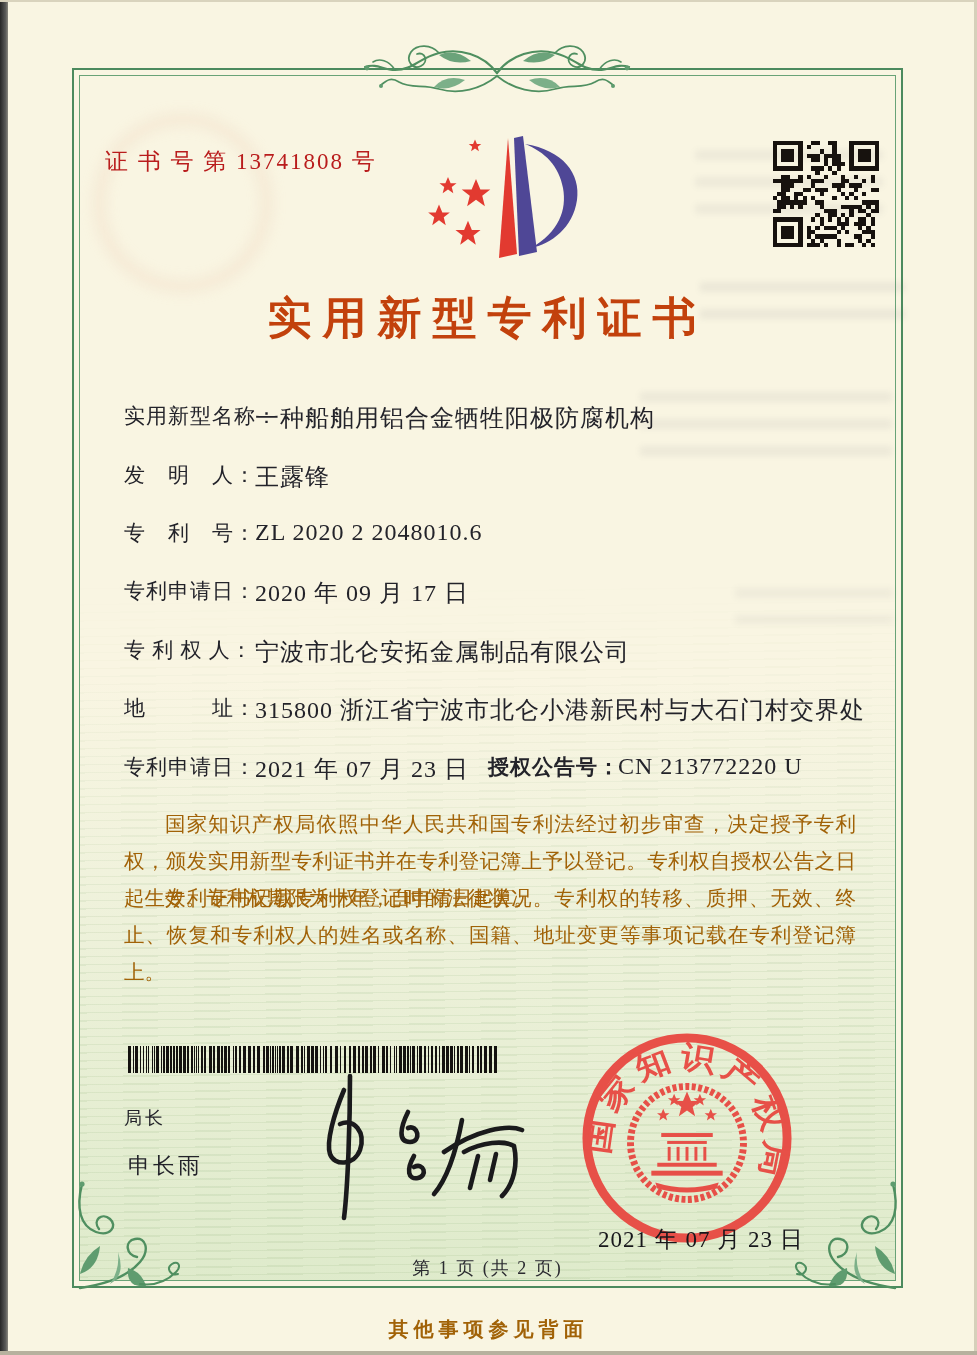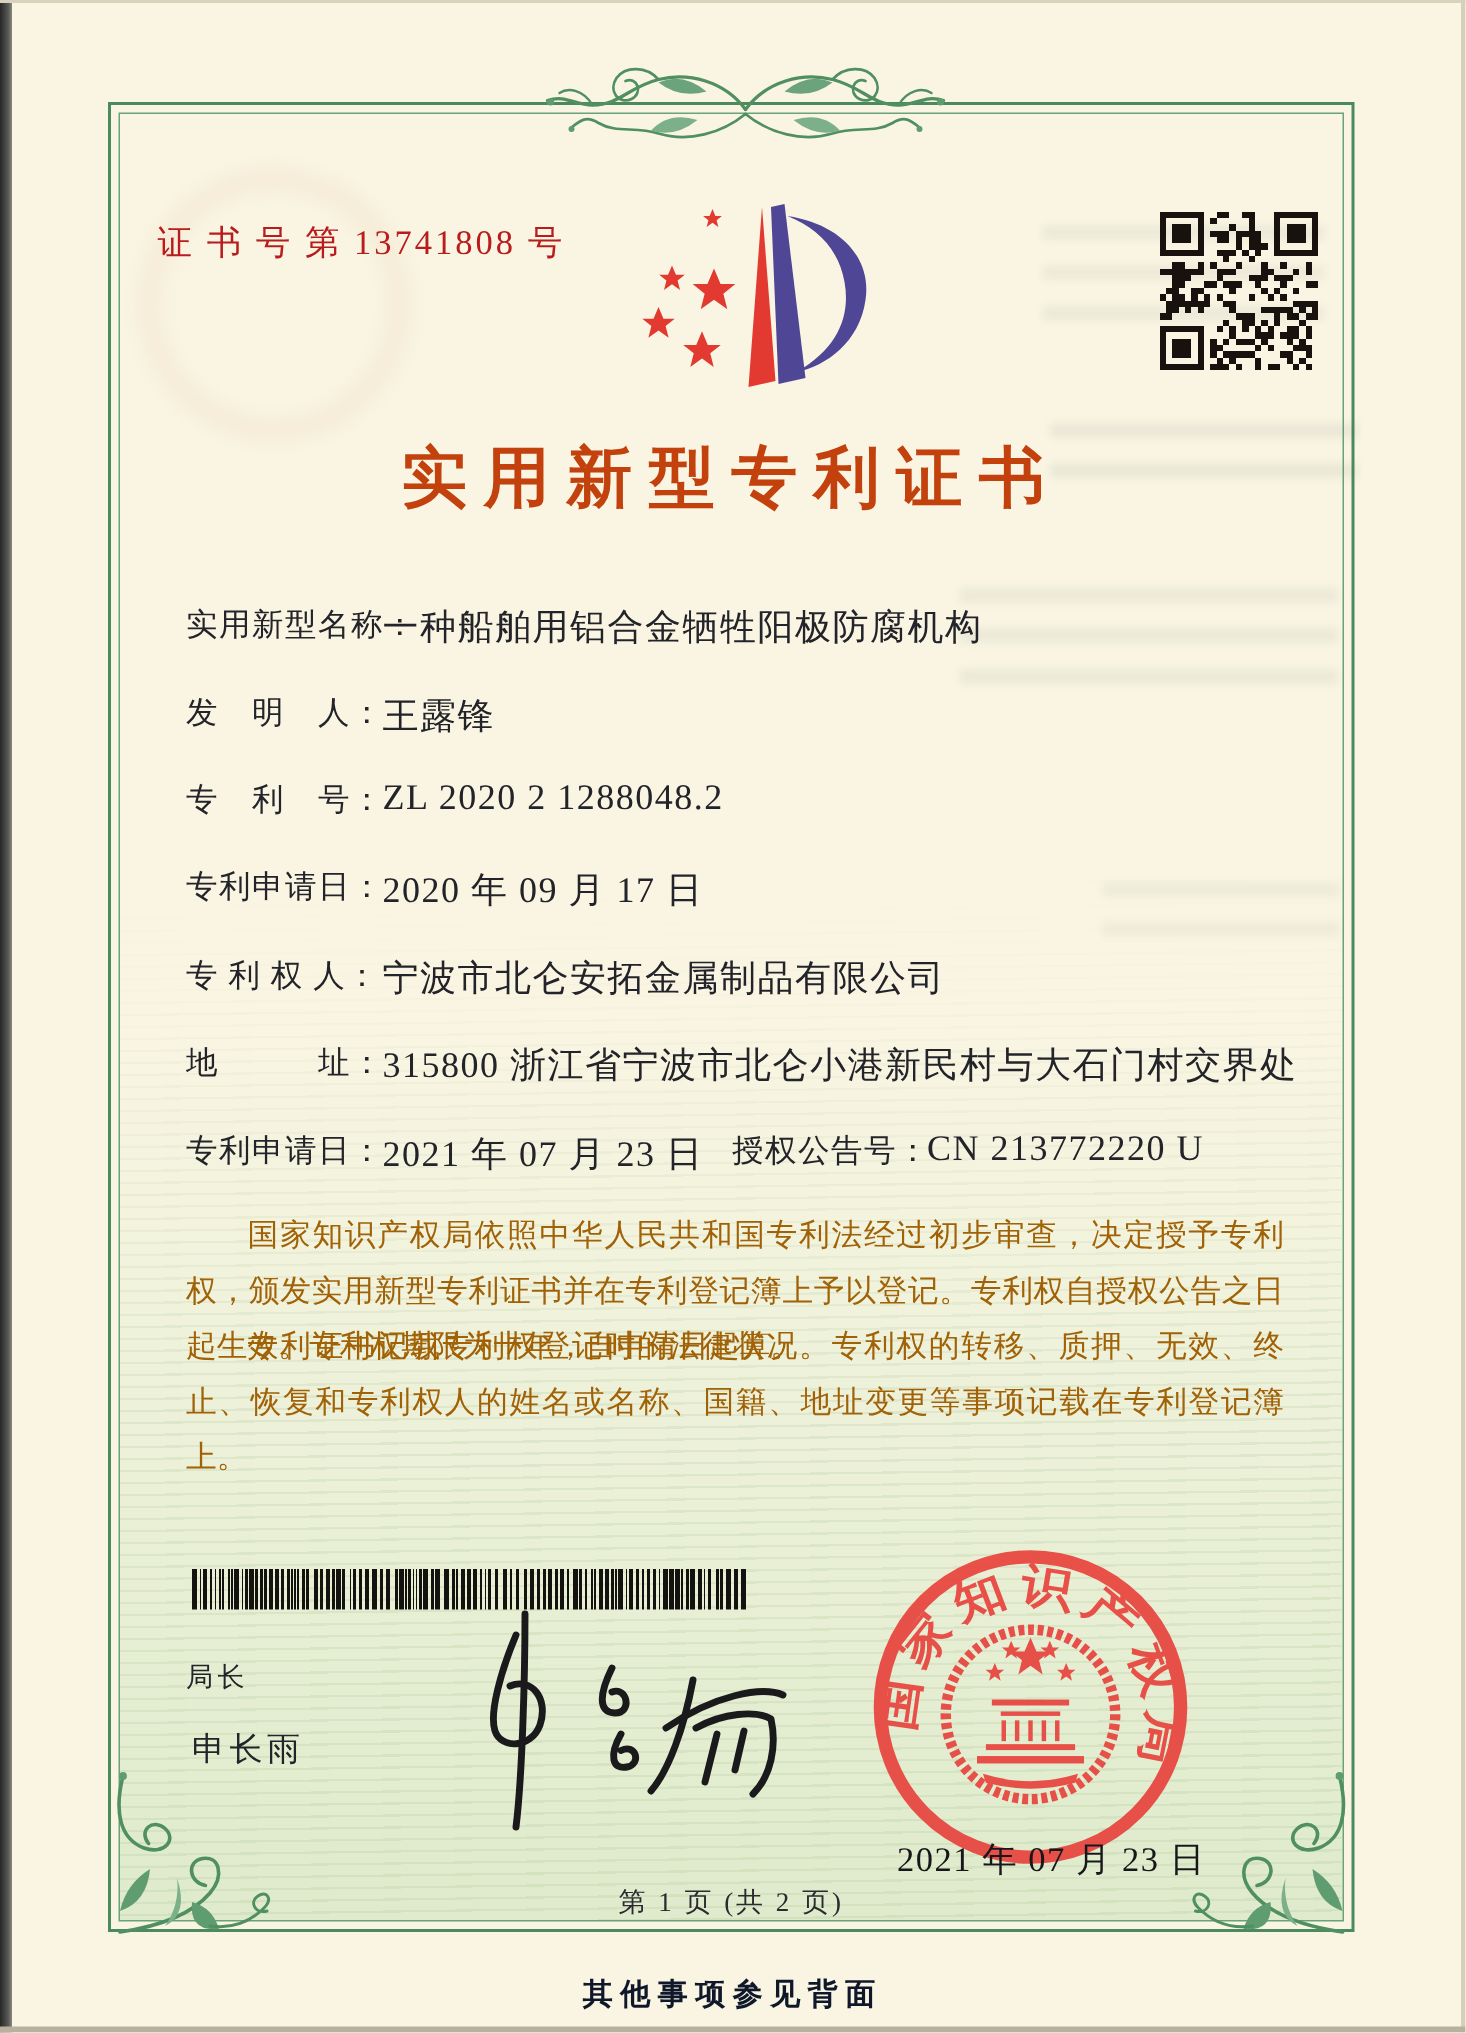--- a/index.html
+++ b/index.html
@@ -39,38 +39,38 @@
   .cert-no{left:105px;top:146px;font-size:23px;letter-spacing:2px;color:#b91c1c;}
 
   .logo{left:413px;top:126px;}
   .qr{left:773px;top:141px;width:106px;height:106px;}
 
   .title{left:72px;top:289px;width:831px;text-align:center;font-size:44px;font-weight:bold;
     letter-spacing:11px;color:#c2410c;}
 
   .field-label{left:124px;font-size:21px;letter-spacing:1px;white-space:pre;}
   .field-value{left:255px;font-size:24px;letter-spacing:1px;white-space:pre;}
-  .g2-label{left:488px;}
+  .g2-label{left:488px;font-weight:bold;}
   .g2-value{left:618px;}
 
   .body-par{left:124px;width:732px;font-size:20.5px;line-height:37px;text-align:justify;
     text-indent:2em;color:#a16207;}
 
   .barcode{left:128px;top:1046px;width:372px;height:27px;}
 
   .issuer-title{left:124px;top:1106px;font-size:18px;letter-spacing:3px;font-family:Liberation Serif, serif;}
   .issuer-name{left:128px;top:1151px;font-size:22px;letter-spacing:3px;}
   .signature{left:262px;top:1068px;}
 
   .seal{left:578px;top:1028px;}
   .seal-date{left:598px;top:1224px;font-size:23px;letter-spacing:1px;color:#17171b;white-space:pre;}
 
   .page-info{left:72px;top:1256px;width:831px;text-align:center;font-size:18px;letter-spacing:2px;color:#2a2a30;}
   .back-note{left:0;top:1316px;width:977px;text-align:center;font-size:20px;font-weight:600;
-    letter-spacing:5px;color:#0f172a;}
+    letter-spacing:5px;color:#a16207;}
 
   .green-stroke{stroke:#4f8f60;fill:none;stroke-linecap:round;}
 </style>
 </head>
 <body>
 
 <div class="abs scan-left"></div>
 <div class="abs scan-top"></div>
 <div class="abs scan-right"></div>
 <div class="abs scan-bottom"></div>
@@ -336,21 +336,21 @@
 
 <div class="abs title">实用新型专利证书</div>
 
 <div class="abs field-label" style="top:402px">实用新型名称：</div>
 <div class="abs field-value" style="top:402px">一种船舶用铝合金牺牲阳极防腐机构</div>
 
 <div class="abs field-label" style="top:461px">发　明　人：</div>
 <div class="abs field-value" style="top:461px">王露锋</div>
 
 <div class="abs field-label" style="top:519px">专　利　号：</div>
-<div class="abs field-value" style="top:519px">ZL 2020 2 1288048.2</div>
+<div class="abs field-value" style="top:519px">ZL 2020 2 2048010.6</div>
 
 <div class="abs field-label" style="top:577px">专利申请日：</div>
 <div class="abs field-value" style="top:577px">2020 年 09 月 17 日</div>
 
 <div class="abs field-label" style="top:636px">专 利 权 人：</div>
 <div class="abs field-value" style="top:636px">宁波市北仑安拓金属制品有限公司</div>
 
 <div class="abs field-label" style="top:694px">地　　　址：</div>
 <div class="abs field-value" style="top:694px">315800 浙江省宁波市北仑小港新民村与大石门村交界处</div>
 

